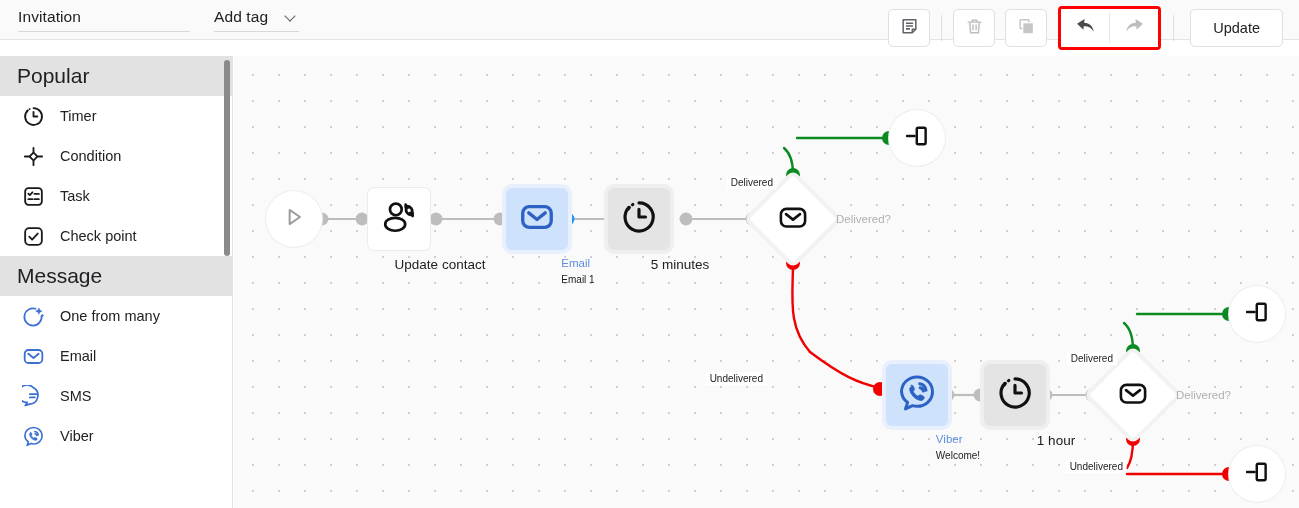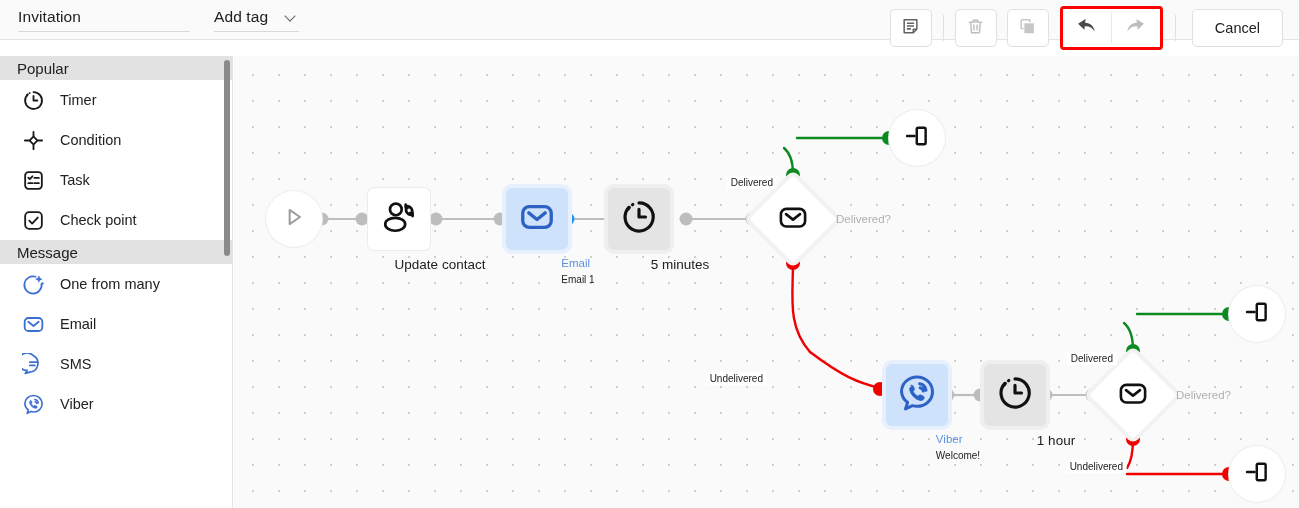--- a/index.html
+++ b/index.html
@@ -62,22 +62,22 @@
     font-size: 14.5px; color: #202124; cursor: pointer;
     display: flex; align-items: center; justify-content: center;
   }
 
   
   #sidebar {
     position: absolute; left: 0; top: 56px; width: 233px; height: 452px;
     background: #ffffff; border-right: 1px solid #e4e4e4; overflow: hidden;
   }
   .sb-head {
-    height: 24px; background: #e2e2e2; display: flex; align-items: center;
-    padding-left: 17px; font-size: 15px; color: #202124;
+    height: 40px; background: #e2e2e2; display: flex; align-items: center;
+    padding-left: 17px; font-size: 21px; color: #202124;
   }
   .sb-item {
     height: 40px; display: flex; align-items: center; padding-left: 20px;
     cursor: pointer;
   }
   .sb-ico {
     width: 26px; height: 26px; margin-right: 14px;
     display: flex; align-items: center; justify-content: center; flex: 0 0 26px;
   }
   .sb-lab { font-size: 14.5px; color: #202124; }
@@ -199,21 +199,21 @@
             <svg width="23" height="23" viewBox="0 0 24 24">
               <path d="M20.8 9.2 L13 4.2 L13.4 8.1 C7.6 8.6 4.4 11.6 3.4 17.2 C6 12.9 9.4 11.4 13.8 11.7 L14.2 15.4 Z" fill="#bdbdbd"></path>
             </svg>
           </span>
         </div>
       </div>
 
       <div class="tsep"></div>
 
       <div id="cancel-button">
-        <span>Cancel</span>
+        <span>Update</span>
       </div>
     </div>
   </div>
 
   <div id="sidebar">
 
     <div class="sb-head">
       <span>Popular</span>
     </div>
 

